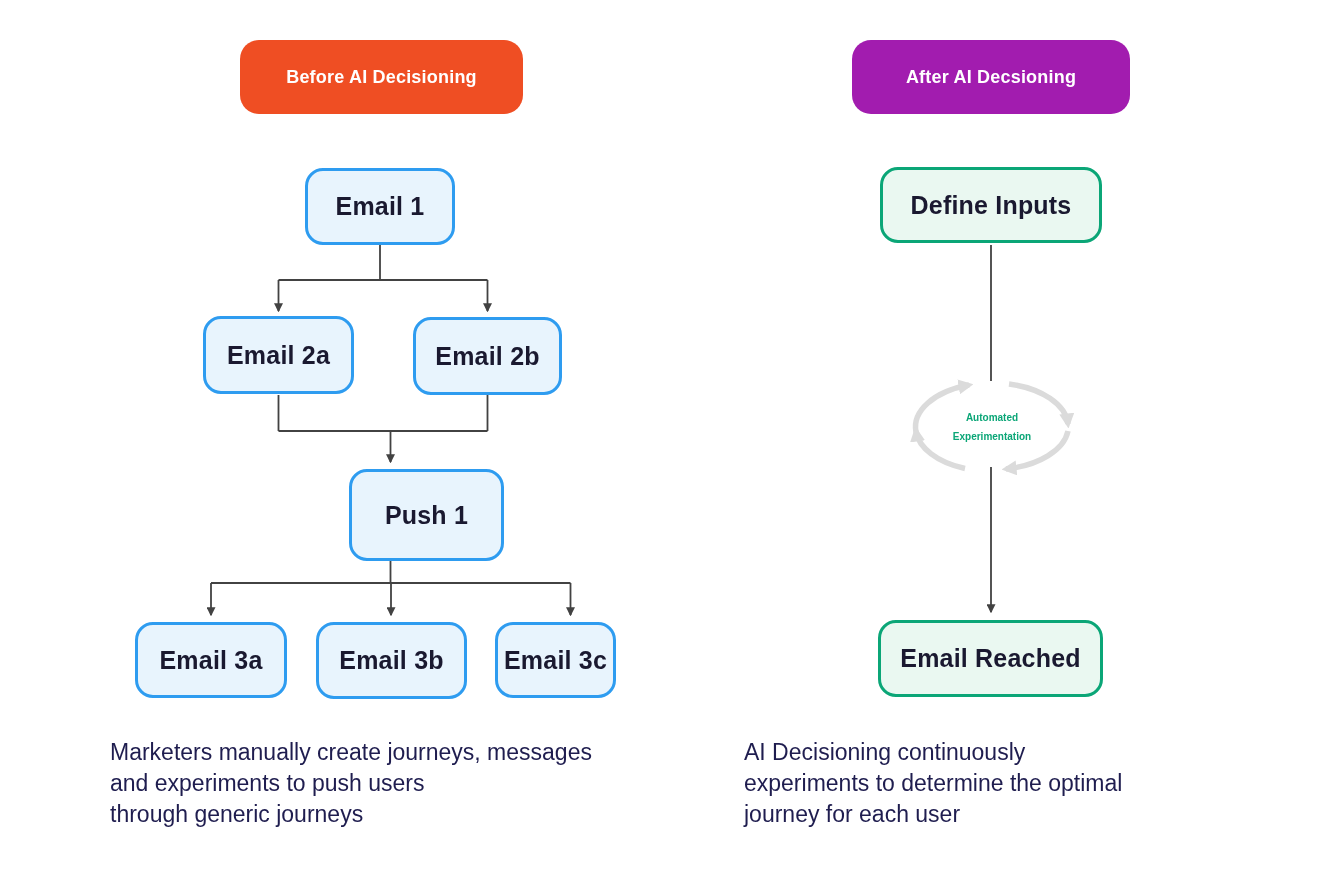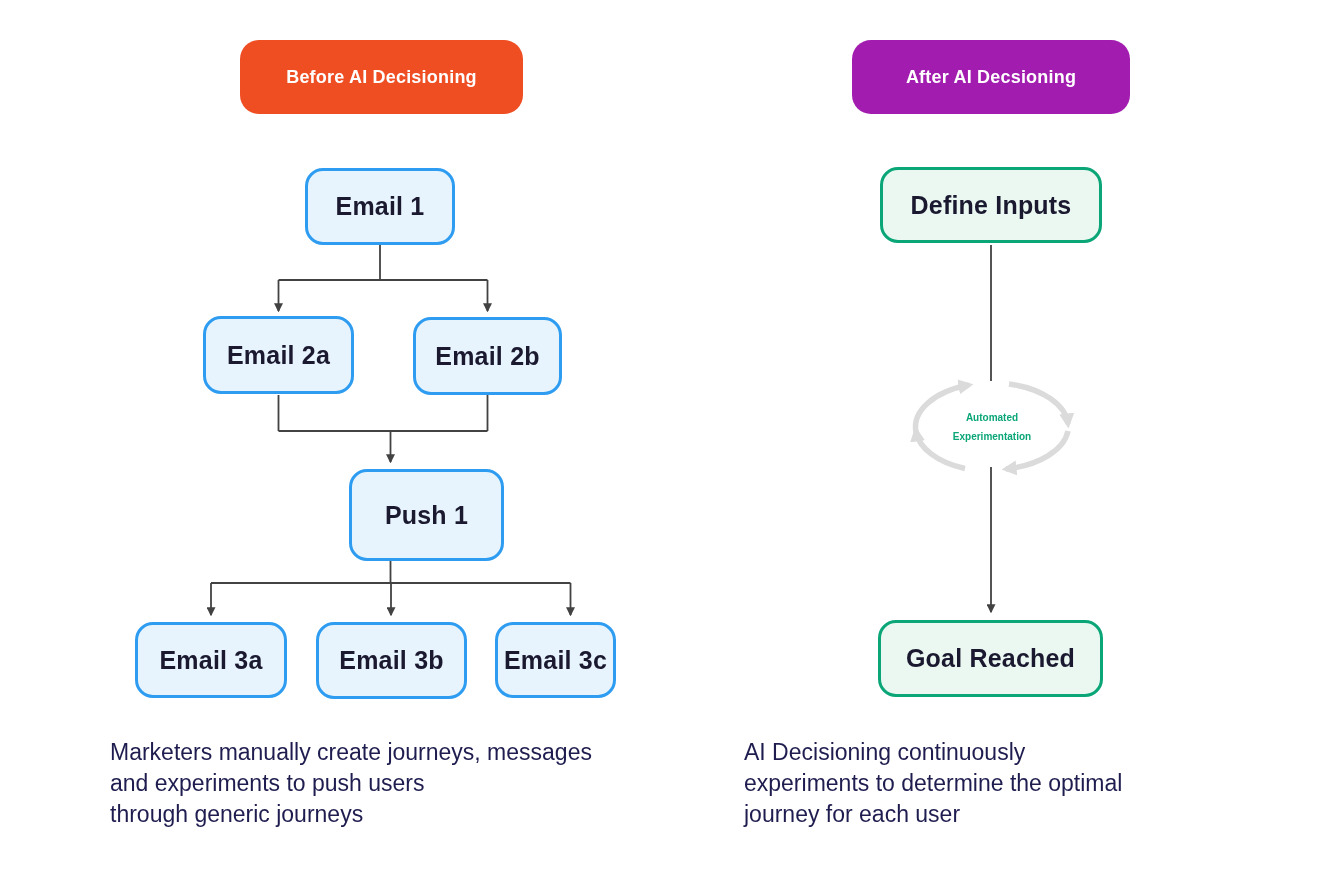--- a/index.html
+++ b/index.html
@@ -116,19 +116,19 @@
 and experiments to push users
 through generic journeys</div>
 
   <div class="badge blue" style="left:852px; top:40px; width:278px; height:74px;">After AI Decsioning</div>
 
   <div class="node green" style="left:880px; top:167px; width:222px; height:76px;">Define Inputs</div>
 
   <div class="loop-label" style="left:892px; top:408px; width:200px;">Automated
 Experimentation</div>
 
-  <div class="node green" style="left:878px; top:620px; width:225px; height:77px;">Goal Reached</div>
+  <div class="node green" style="left:878px; top:620px; width:225px; height:77px;">Email Reached</div>
 
   <div class="caption" style="left:744px; top:737px; width:560px;">AI Decisioning continuously
 experiments to determine the optimal
 journey for each user</div>
 
 </div>
 
 </body></html>

